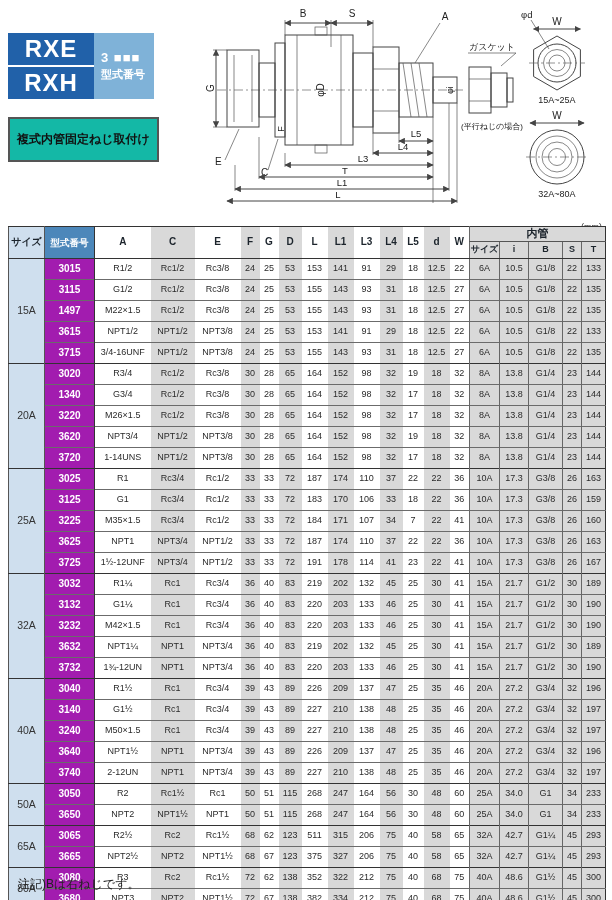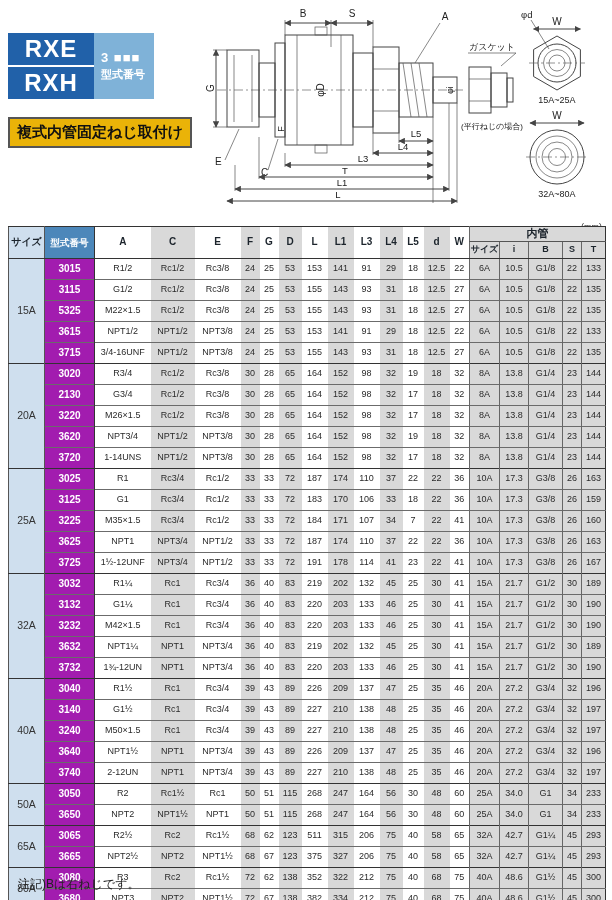--- a/index.html
+++ b/index.html
@@ -10,22 +10,22 @@
   
   .logo{position:absolute;left:8px;top:33px;display:flex;}
   .logo-left{width:86px;display:flex;flex-direction:column;gap:2px;}
   .logo-series{height:32px;background:#2161a9;color:#fff;font-weight:bold;font-size:24px;
     display:flex;align-items:center;justify-content:center;letter-spacing:1px;text-align:center;}
   .logo-right{width:60px;background:#7fb2d8;color:#fff;display:flex;flex-direction:column;
     justify-content:center;padding-left:7px;box-sizing:border-box;}
   .logo-code{font-weight:bold;font-size:13px;letter-spacing:1px;}
   .logo-code-label{font-weight:bold;font-size:11px;margin-top:2px;}
   
-  .mount-box{position:absolute;left:8px;top:117px;border:2px solid #555;background:#eab308;
-    font-weight:bold;font-size:15px;color:#111;padding:4px 7px;white-space:nowrap;}
+  .mount-box{position:absolute;left:8px;top:117px;border:2px solid #555;background:#14b8a6;
+    font-weight:bold;font-size:12px;color:#111;padding:12px 7px;white-space:nowrap;}
   
   .diagram{position:absolute;left:205px;top:5px;}
   .diagram text{fill:#222;font-family:"Liberation Sans",sans-serif;}
   .dline{stroke:#444;stroke-width:1;fill:none;}
   .thin{stroke:#555;stroke-width:0.7;fill:none;}
   .cline{stroke:#666;stroke-width:0.7;fill:none;stroke-dasharray:9 3 2 3;}
   
   .mm-note{position:absolute;right:10px;top:222px;font-size:9px;color:#333;}
   table.spec{position:absolute;left:8px;top:226px;width:596px;border-collapse:collapse;
     table-layout:fixed;font-size:9px;color:#2a2a2a;
@@ -271,21 +271,21 @@
         <td class="val-cell">18</td>
         <td class="val-cell stripe">12.5</td>
         <td class="val-cell">27</td>
         <td class="inner-cell">6A</td>
         <td class="inner-cell">10.5</td>
         <td class="inner-cell">G1/8</td>
         <td class="inner-cell">22</td>
         <td class="inner-cell">135</td>
       </tr>
       <tr>
-        <td class="model-cell">5325</td>
+        <td class="model-cell">1497</td>
         <td class="val-cell">M22×1.5</td>
         <td class="val-cell stripe">Rc1/2</td>
         <td class="val-cell">Rc3/8</td>
         <td class="val-cell stripe">24</td>
         <td class="val-cell">25</td>
         <td class="val-cell stripe">53</td>
         <td class="val-cell">155</td>
         <td class="val-cell stripe">143</td>
         <td class="val-cell">93</td>
         <td class="val-cell stripe">31</td>
@@ -356,21 +356,21 @@
         <td class="val-cell">19</td>
         <td class="val-cell stripe">18</td>
         <td class="val-cell">32</td>
         <td class="inner-cell">8A</td>
         <td class="inner-cell">13.8</td>
         <td class="inner-cell">G1/4</td>
         <td class="inner-cell">23</td>
         <td class="inner-cell">144</td>
       </tr>
       <tr>
-        <td class="model-cell">2130</td>
+        <td class="model-cell">1340</td>
         <td class="val-cell">G3/4</td>
         <td class="val-cell stripe">Rc1/2</td>
         <td class="val-cell">Rc3/8</td>
         <td class="val-cell stripe">30</td>
         <td class="val-cell">28</td>
         <td class="val-cell stripe">65</td>
         <td class="val-cell">164</td>
         <td class="val-cell stripe">152</td>
         <td class="val-cell">98</td>
         <td class="val-cell stripe">32</td>

